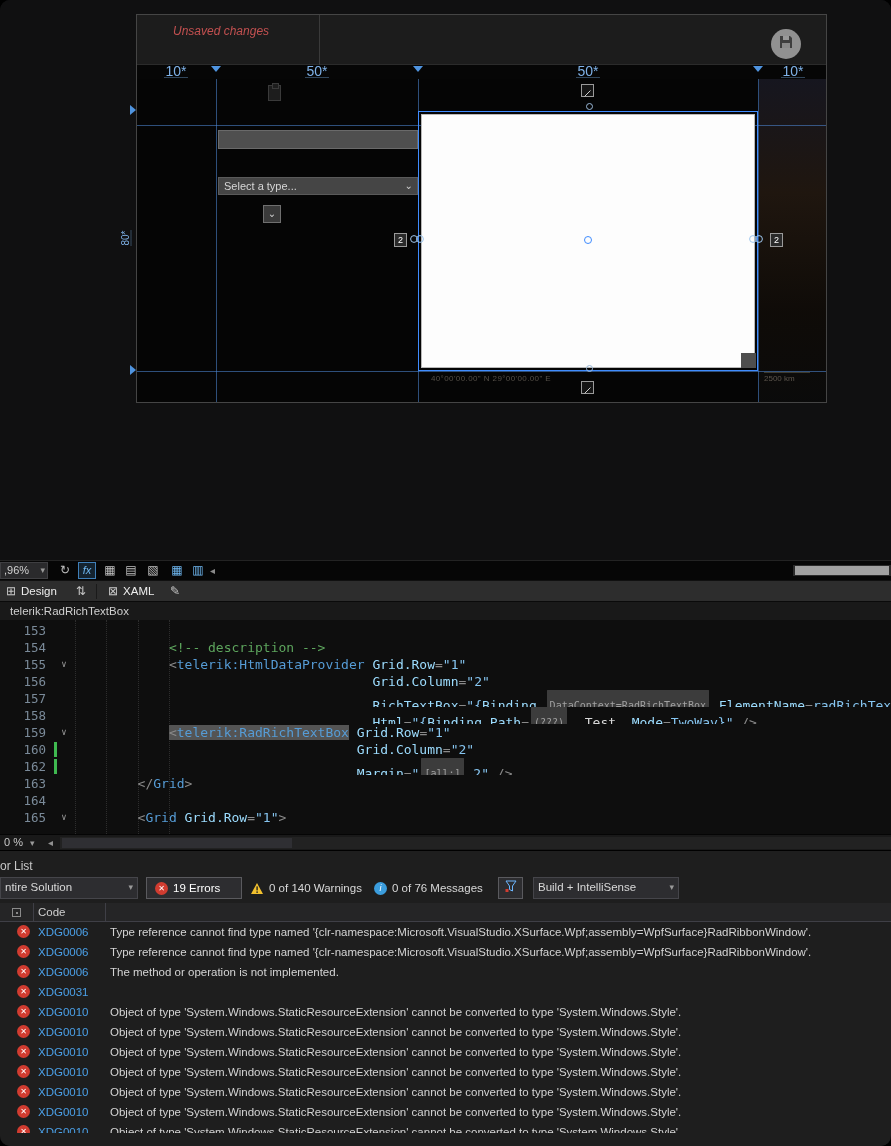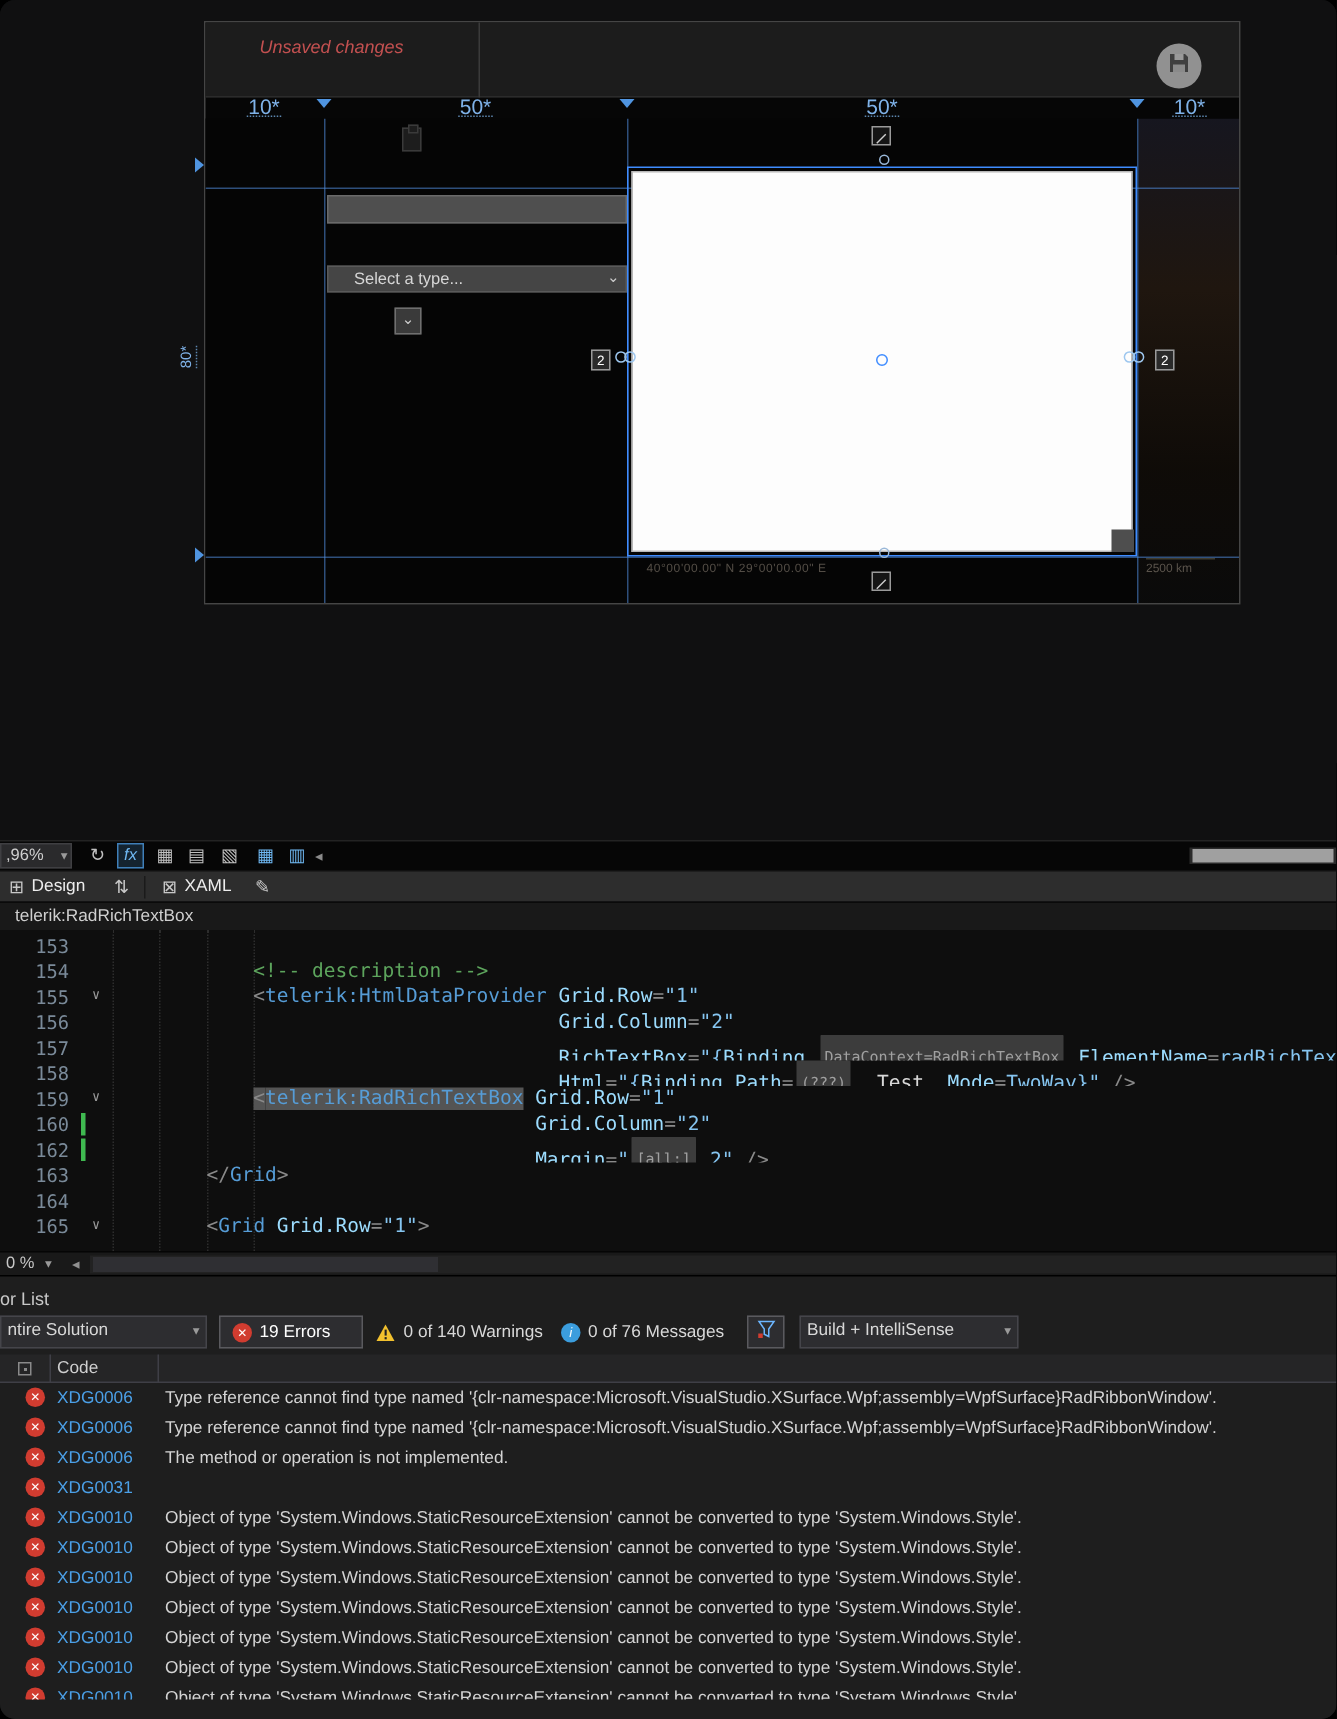--- a/index.html
+++ b/index.html
@@ -20,21 +20,21 @@
   .col-label { position:absolute; top:51px; transform:translateX(-50%); font-size:14px; color:#7fb2e8; border-bottom:1px dotted #5d87b0; padding:0 1px; line-height:11px; }
   .tri-down { position:absolute; width:0; height:0; border-left:5px solid transparent; border-right:5px solid transparent; border-top:6px solid #4f94e0; }
   .tri-right { position:absolute; width:0; height:0; border-top:5px solid transparent; border-bottom:5px solid transparent; border-left:6px solid #4f94e0; }
   .surface { position:absolute; left:0; top:64px; right:0; bottom:0; background:#050505; overflow:hidden; }
   .map-strip { position:absolute; left:622px; top:0; width:69px; height:325px;
     background:linear-gradient(180deg,#181822 0%,#221810 35%,#100c08 72%,#0b0b0b 100%); opacity:.9; }
   .vline { position:absolute; top:0; width:1px; height:325px; background:rgba(80,140,220,.55); }
   .hline { position:absolute; left:0; width:691px; height:1px; background:rgba(80,140,220,.55); }
   .dz-textbox { position:absolute; left:81px; top:51px; width:200px; height:19px; background:#4f4f4f; border:1px solid #6a6a6a; }
   .dz-combo { position:absolute; left:81px; top:98px; width:200px; height:18px; background:#454545; border:1px solid #5a5a5a;
-    font-size:11px; color:#d6d6d6; line-height:16px; padding-left:17px; }
+    font-size:11px; color:#d6d6d6; line-height:16px; padding-left:5px; }
   .dz-combo .arr { position:absolute; right:4px; top:0; color:#cfcfcf; font-size:10px; }
   .dz-dropbtn { position:absolute; left:126px; top:126px; width:18px; height:18px; background:#3a3a3a; border:1px solid #6f6f6f;
     color:#cfcfcf; font-size:10px; text-align:center; line-height:16px; }
   .clipboard { position:absolute; left:131px; top:6px; width:13px; height:16px; border:1px solid #3a3a3a; background:#1d1d1d; }
   .clipboard:before { content:""; position:absolute; left:3px; top:-3px; width:5px; height:4px; border:1px solid #3a3a3a; background:#1d1d1d; }
   .sel-rect { position:absolute; left:281px; top:32px; width:340px; height:260px; border:1px solid #3f8cff; }
   .whitebox { position:absolute; left:284px; top:35px; width:334px; height:254px; background:#fdfdfd; border:1px solid #b8b8b8; }
   .grip { position:absolute; left:604px; top:274px; width:15px; height:15px; background:#4e4e4e; }
   .c-circle { position:absolute; width:8px; height:8px; border:1px solid #3f8cff; border-radius:50%; }
   .m-badge { position:absolute; min-width:13px; height:14px; background:#2a2a2a; border:1px solid #9a9a9a;

